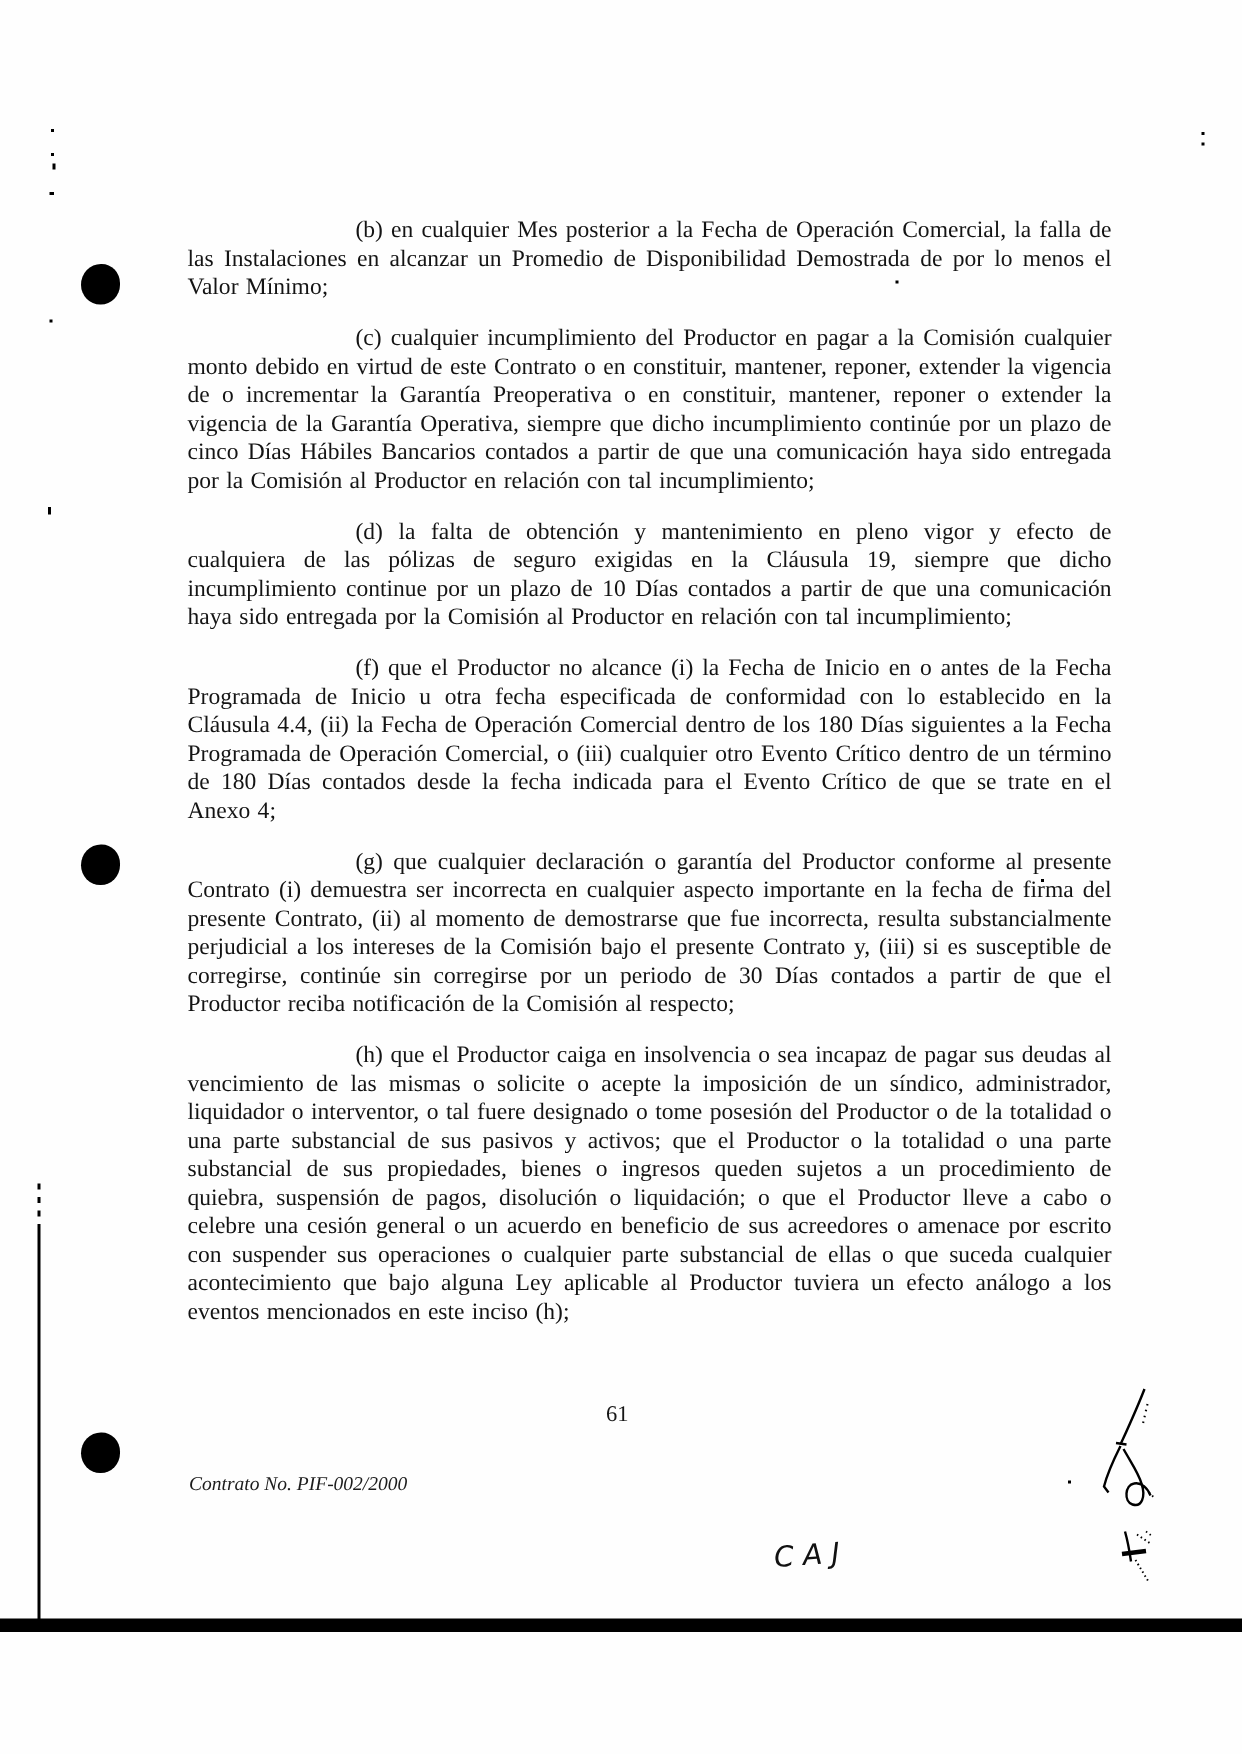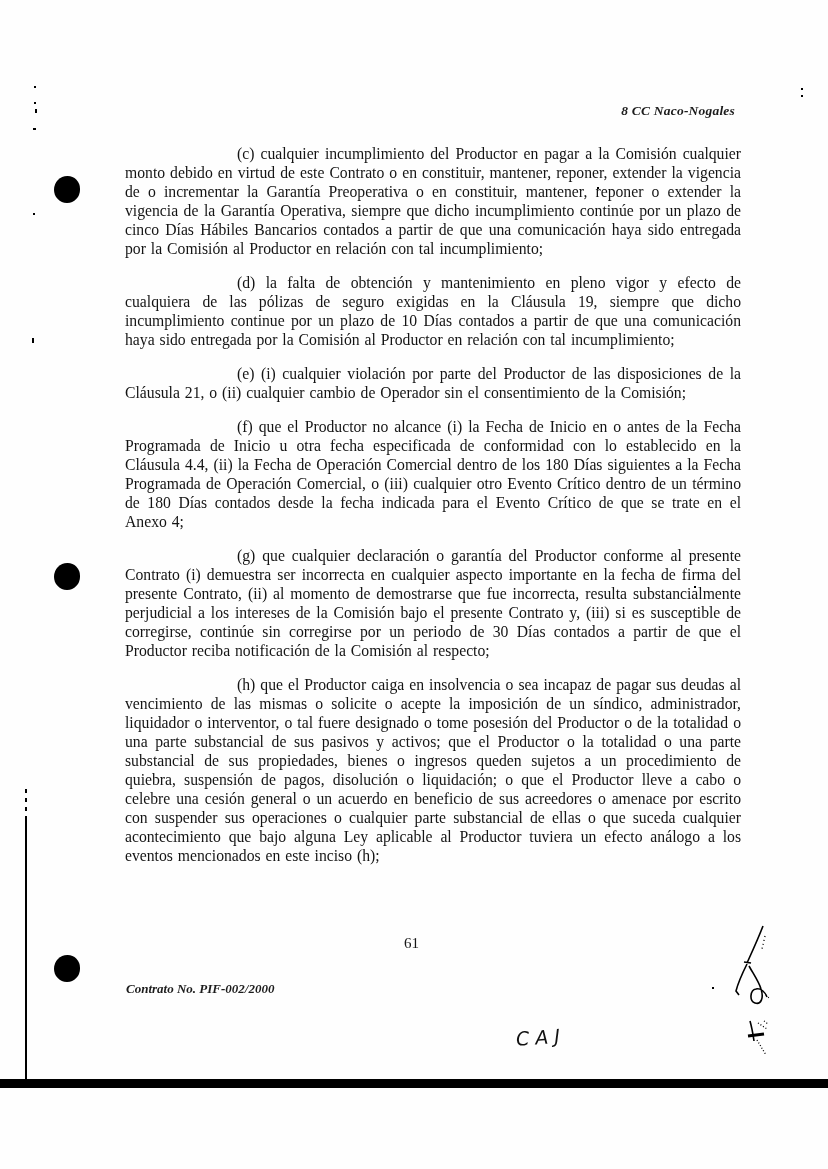--- a/index.html
+++ b/index.html
@@ -38,21 +38,21 @@
   .text-block p {
     margin:0 0 15px 0;
     text-indent:112px;
     word-spacing:1px;
   }
   
   .footer-contract {
     position:absolute;
     left:126px; top:981px;
     font-style:italic;
-    font-weight:700;
+    font-weight:400;
     font-size:13px;
     color:#1c1c1c;
   }
   .page-number {
     position:absolute;
     left:404px; top:935px;
     font-size:15px;
   }
   .caj-annotation {
     position:absolute;
@@ -107,26 +107,25 @@
     position:absolute;
     left:708px; top:918px;
     width:110px; height:150px;
   }
 </style>
 </head>
 <body>
 
 <div class="scan-page">
 
-  <div class="header-note">8 CC Naco-Nogales</div>
 
   <div class="text-block">
+    <p>(b) en cualquier Mes posterior a la Fecha de Operación Comercial, la falla de las Instalaciones en alcanzar un Promedio de Disponibilidad Demostrada de por lo menos el Valor Mínimo;</p>
     <p>(c) cualquier incumplimiento del Productor en pagar a la Comisión cualquier monto debido en virtud de este Contrato o en constituir, mantener, reponer, extender la vigencia de o incrementar la Garantía Preoperativa o en constituir, mantener, reponer o extender la vigencia de la Garantía Operativa, siempre que dicho incumplimiento continúe por un plazo de cinco Días Hábiles Bancarios contados a partir de que una comunicación haya sido entregada por la Comisión al Productor en relación con tal incumplimiento;</p>
     <p>(d) la falta de obtención y mantenimiento en pleno vigor y efecto de cualquiera de las pólizas de seguro exigidas en la Cláusula 19, siempre que dicho incumplimiento continue por un plazo de 10 Días contados a partir de que una comunicación haya sido entregada por la Comisión al Productor en relación con tal incumplimiento;</p>
-    <p>(e) (i) cualquier violación por parte del Productor de las disposiciones de la Cláusula 21, o (ii) cualquier cambio de Operador sin el consentimiento de la Comisión;</p>
     <p>(f) que el Productor no alcance (i) la Fecha de Inicio en o antes de la Fecha Programada de Inicio u otra fecha especificada de conformidad con lo establecido en la Cláusula 4.4, (ii) la Fecha de Operación Comercial dentro de los 180 Días siguientes a la Fecha Programada de Operación Comercial, o (iii) cualquier otro Evento Crítico dentro de un término de 180 Días contados desde la fecha indicada para el Evento Crítico de que se trate en el Anexo 4;</p>
     <p>(g) que cualquier declaración o garantía del Productor conforme al presente Contrato (i) demuestra ser incorrecta en cualquier aspecto importante en la fecha de firma del presente Contrato, (ii) al momento de demostrarse que fue incorrecta, resulta substancialmente perjudicial a los intereses de la Comisión bajo el presente Contrato y, (iii) si es susceptible de corregirse, continúe sin corregirse por un periodo de 30 Días contados a partir de que el Productor reciba notificación de la Comisión al respecto;</p>
     <p>(h) que el Productor caiga en insolvencia o sea incapaz de pagar sus deudas al vencimiento de las mismas o solicite o acepte la imposición de un síndico, administrador, liquidador o interventor, o tal fuere designado o tome posesión del Productor o de la totalidad o una parte substancial de sus pasivos y activos; que el Productor o la totalidad o una parte substancial de sus propiedades, bienes o ingresos queden sujetos a un procedimiento de quiebra, suspensión de pagos, disolución o liquidación; o que el Productor lleve a cabo o celebre una cesión general o un acuerdo en beneficio de sus acreedores o amenace por escrito con suspender sus operaciones o cualquier parte substancial de ellas o que suceda cualquier acontecimiento que bajo alguna Ley aplicable al Productor tuviera un efecto análogo a los eventos mencionados en este inciso (h);</p>
   </div>
 
   <div class="footer-contract">Contrato No. PIF-002/2000</div>
   <div class="page-number">61</div>
   <div class="caj-annotation">CAJ</div>
 
   <div class="punch-hole hole-1"></div>

